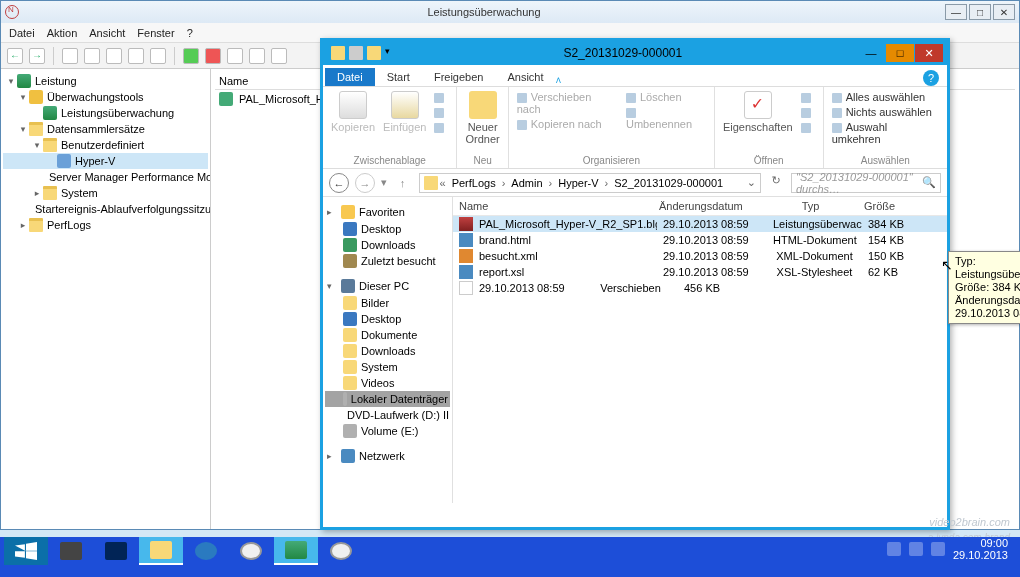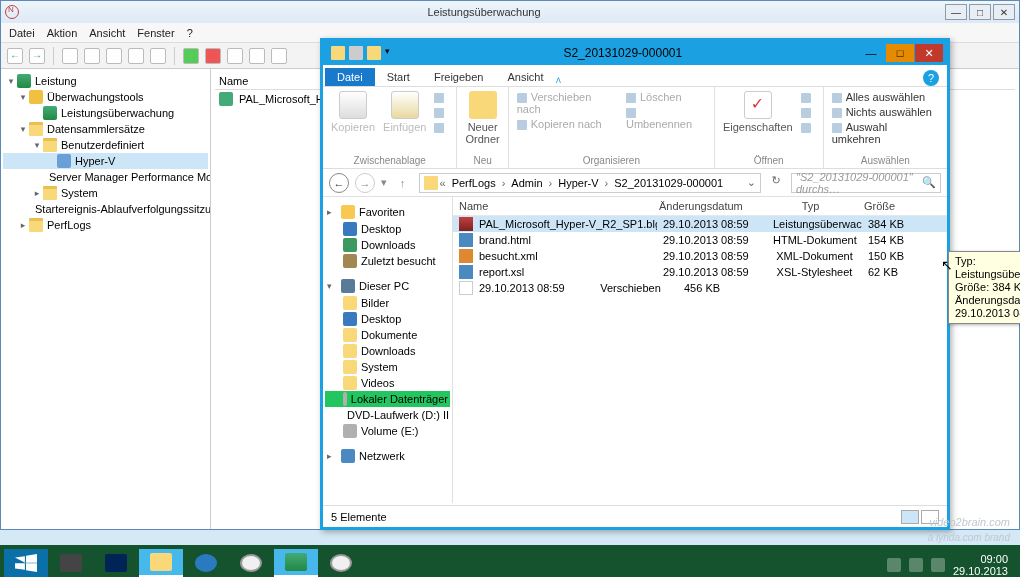--- a/index.html
+++ b/index.html
@@ -92,21 +92,21 @@
 .nav-ico.star{background:#f8c850;}
 .nav-ico.desk{background:#3a78c0;}
 .nav-ico.dl{background:#3a9a60;}
 .nav-ico.recent{background:#a08850;}
 .nav-ico.pc{background:#5a7a9a;}
 .nav-ico.folder{background:#f8d878;}
 .nav-ico.disk{background:#b0b0b0;}
 .nav-ico.dvd{background:#c0c0c0;border-radius:50%;}
 .nav-ico.net{background:#4a8ac0;}
 .nav-item{display:flex;align-items:center;gap:4px;padding:1px 2px 1px 18px;white-space:nowrap;}
-.nav-item.selected{background:#22c55e;}
+.nav-item.selected{background:#a3a3a3;}
 
 .file-list { flex:1; }
 .file-header { display:flex; border-bottom:1px solid #e8e8e8; }
 .file-header div { padding:3px 6px; color:#444; }
 .col-name{width:200px;} .col-date{width:110px;} .col-type{width:95px;text-align:center;} .col-size{width:55px;text-align:left;}
 .file-row { display:flex; padding:1px 0; align-items:center;}
 .file-row.selected { background:#cde6f7; }
 .file-row div { padding:1px 6px; white-space:nowrap; overflow:hidden;}
 .file-ico{width:14px;height:14px;margin-left:6px;flex-shrink:0;}
 .file-ico.blg{background:linear-gradient(#c04040,#802020);}
@@ -117,21 +117,21 @@
 
 .tooltip { position:absolute; top:210px; left:625px; background:#ffffe1; border:1px solid #888; padding:3px 6px; font-size:10px; line-height:13px; box-shadow:1px 1px 3px rgba(0,0,0,0.3); z-index:100;}
 .cursor { position:absolute; top:216px; left:618px; z-index:101; font-size:14px; color:#000; pointer-events:none;}
 
 .status-bar { position:absolute; bottom:0; left:0; right:0; height:22px; border-top:1px solid #ddd; display:flex; align-items:center; padding:0 8px; background:#fff;}
 .status-bar .view-btns{margin-left:auto;display:flex;gap:2px;}
 .view-btn{width:18px;height:14px;border:1px solid #aaa;}
 .view-btn.active{background:#cde6f7;}
 
 
-.taskbar { position:absolute; bottom:0; left:0; width:1020px; height:32px; background:#14532d; display:flex; align-items:flex-end; padding:0 4px;}
+.taskbar { position:absolute; bottom:0; left:0; width:1020px; height:40px; background:#1d4ed8; display:flex; align-items:flex-start; padding:0 4px;}
 .task-btn { width:44px; height:28px; display:flex;align-items:center;justify-content:center; margin-right:1px;}
 .task-btn.start{background:#0b6fa8;}
 .task-btn.active{background:#47b8ec; border-bottom:2px solid #fff;}
 .task-ico{width:22px;height:18px;}
 .task-ico.win{background:#fff;clip-path:polygon(0 20%,45% 12%,45% 48%,0 48%,0 52%,45% 52%,45% 88%,0 80%,0 48%,50% 48%,50% 10%,100% 0,100% 48%,50% 48%,50% 52%,100% 52%,100% 100%,50% 90%,50% 52%);}
 .task-ico.srv{background:#444;border-radius:2px;}
 .task-ico.ps{background:#012456;border-radius:2px;}
 .task-ico.folder{background:#f8d878;border-radius:2px;}
 .task-ico.ie{background:#2a7ac0;border-radius:50%;}
 .task-ico.app{background:#f0f0f0;border-radius:50%;border:2px solid #999;}
@@ -465,27 +465,20 @@
           <div class="file-row">
             <span class="file-ico txt"></span>
             <div class="col-date">29.10.2013 08:59</div>
             <div class="col-type">Verschieben</div>
             <div class="col-size">456 KB</div>
           </div>
         </div>
     </div>
   </div>
 
-  <div class="status-bar">
-    <span>5 Elemente</span>
-    <div class="view-btns">
-      <div class="view-btn active"></div>
-      <div class="view-btn"></div>
-    </div>
-  </div>
 
   <div class="tooltip">
     <div>Typ: Leistungsüberwachungsdatei</div>
     <div>Größe: 384 KB</div>
     <div>Änderungsdatum: 29.10.2013 08:59</div>
   </div>
   <div class="cursor">↖</div>
 </div>
 
 <div class="watermark">

